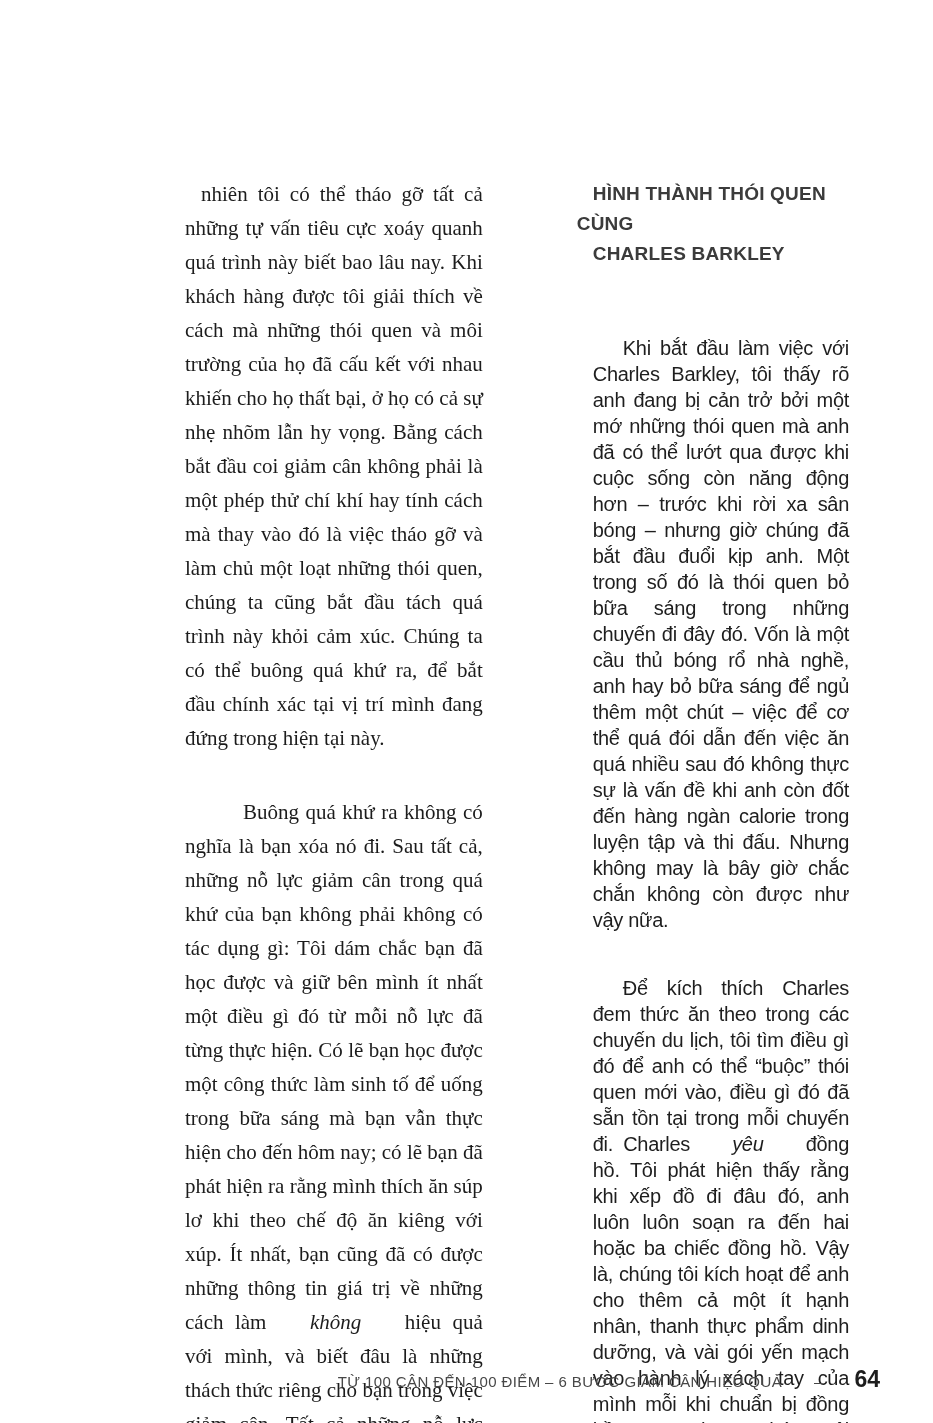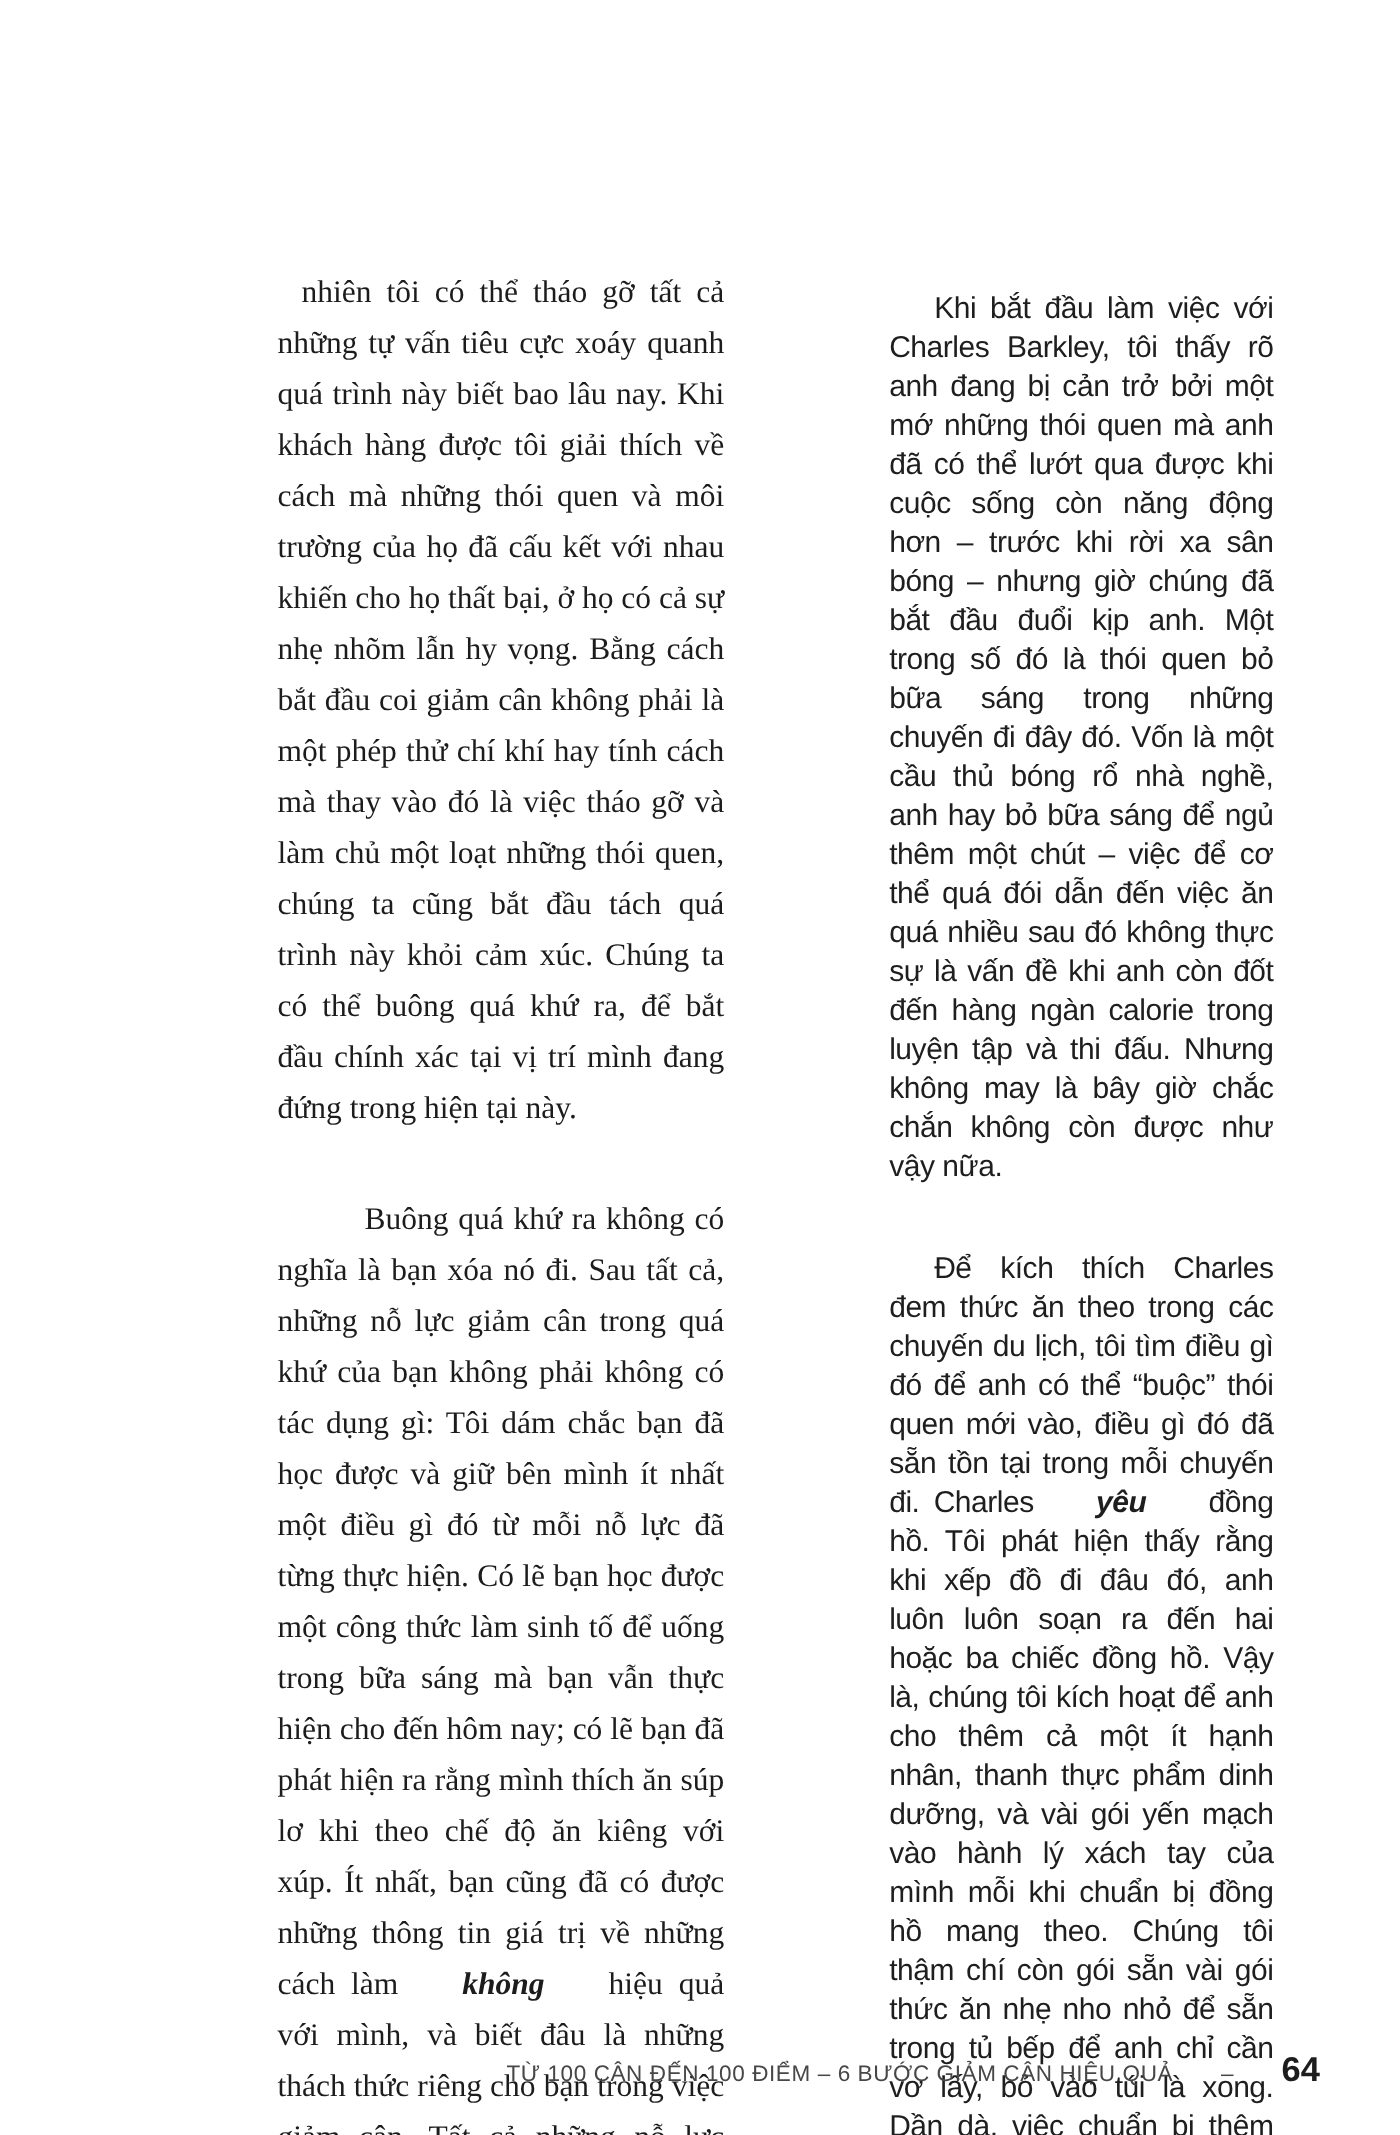--- a/index.html
+++ b/index.html
@@ -27,21 +27,21 @@
   .main-col {
     width: 378px;
     font-family: "Liberation Serif", serif;
     font-size: 21px;
     line-height: 34px;
     color: #1c1c1c;
     text-align: justify;
   }
   .main-col p { margin: 0 0 8px 0; }
   .main-col p.indent { text-indent: 42px; }
-  .it { font-style: italic; font-weight: bold; }
+  .it { font-style: italic; }
 
   
   .sidebar {
     width: 368px;
     font-family: "Liberation Sans", sans-serif;
     color: #1e1e1e;
   }
   .sb-heading {
     font-size: 19px;
     font-weight: bold;
@@ -100,20 +100,24 @@
 <div class="page">
 
   <div class="content">
 
     <div class="main-col">
         <p><span>nhiên tôi có thể tháo gỡ tất cả những tự vấn tiêu cực xoáy quanh quá trình này biết bao lâu nay. Khi khách hàng được tôi giải thích về cách mà những thói quen và môi trường của họ đã cấu kết với nhau khiến cho họ thất bại, ở họ có cả sự nhẹ nhõm lẫn hy vọng. Bằng cách bắt đầu coi giảm cân không phải là một phép thử chí khí hay tính cách mà thay vào đó là việc tháo gỡ và làm chủ một loạt những thói quen, chúng ta cũng bắt đầu tách quá trình này khỏi cảm xúc. Chúng ta có thể buông quá khứ ra, để bắt đầu chính xác tại vị trí mình đang đứng trong hiện tại này.</span></p>
         <p class="indent"><span>Buông quá khứ ra không có nghĩa là bạn xóa nó đi. Sau tất cả, những nỗ lực giảm cân trong quá khứ của bạn không phải không có tác dụng gì: Tôi dám chắc bạn đã học được và giữ bên mình ít nhất một điều gì đó từ mỗi nỗ lực đã từng thực hiện. Có lẽ bạn học được một công thức làm sinh tố để uống trong bữa sáng mà bạn vẫn thực hiện cho đến hôm nay; có lẽ bạn đã phát hiện ra rằng mình thích ăn súp lơ khi theo chế độ ăn kiêng với xúp. Ít nhất, bạn cũng đã có được những thông tin giá trị về những cách làm </span><span class="it">không</span><span> hiệu quả với mình, và biết đâu là những thách thức riêng cho bạn trong việc giảm cân. Tất cả những nỗ lực trong quá</span></p>
       </div>
 
     <aside class="sidebar">
+      <h2 class="sb-heading">
+        <span>HÌNH THÀNH THÓI QUEN CÙNG</span><br>
+        <span>CHARLES BARKLEY</span>
+      </h2>
       <div class="sb-body">
           <p class="indent"><span>Khi bắt đầu làm việc với Charles Barkley, tôi thấy rõ anh đang bị cản trở bởi một mớ những thói quen mà anh đã có thể lướt qua được khi cuộc sống còn năng động hơn – trước khi rời xa sân bóng – nhưng giờ chúng đã bắt đầu đuổi kịp anh. Một trong số đó là thói quen bỏ bữa sáng trong những chuyến đi đây đó. Vốn là một cầu thủ bóng rổ nhà nghề, anh hay bỏ bữa sáng để ngủ thêm một chút – việc để cơ thể quá đói dẫn đến việc ăn quá nhiều sau đó không thực sự là vấn đề khi anh còn đốt đến hàng ngàn calorie trong luyện tập và thi đấu. Nhưng không may là bây giờ chắc chắn không còn được như vậy nữa.</span></p>
           <p class="indent"><span>Để kích thích Charles đem thức ăn theo trong các chuyến du lịch, tôi tìm điều gì đó để anh có thể “buộc” thói quen mới vào, điều gì đó đã sẵn tồn tại trong mỗi chuyến đi. Charles </span><span class="it">yêu</span><span> đồng hồ. Tôi phát hiện thấy rằng khi xếp đồ đi đâu đó, anh luôn luôn soạn ra đến hai hoặc ba chiếc đồng hồ. Vậy là, chúng tôi kích hoạt để anh cho thêm cả một ít hạnh nhân, thanh thực phẩm dinh dưỡng, và vài gói yến mạch vào hành lý xách tay của mình mỗi khi chuẩn bị đồng hồ mang theo. Chúng tôi thậm chí còn gói sẵn vài gói thức ăn nhẹ nho nhỏ để sẵn trong tủ bếp để anh chỉ cần vơ lấy, bỏ vào túi là xong. Dần dà, việc chuẩn bị thêm “lương thực khẩn cấp” mỗi khi chuẩn bị đồng hồ đã trở nên tự động. Việc này giúp anh vượt qua được những chuyến đi mà không phải vớ lấy thức ăn nhanh hay các món ăn vặt chứa nhiều đường, không chỉ thế anh còn đến nơi trong trạng thái đã no nê đầy đủ, hoàn toàn có thể đưa ra những lựa chọn thông minh hơn trong suốt cả ngày sau đó.</span></p>
         </div>
     </aside>
 
   </div>
 
   <footer class="footer">
     <span class="footer-title">TỪ 100 CÂN ĐẾN 100 ĐIỂM – 6 BƯỚC GIẢM CÂN HIỆU QUẢ</span>

